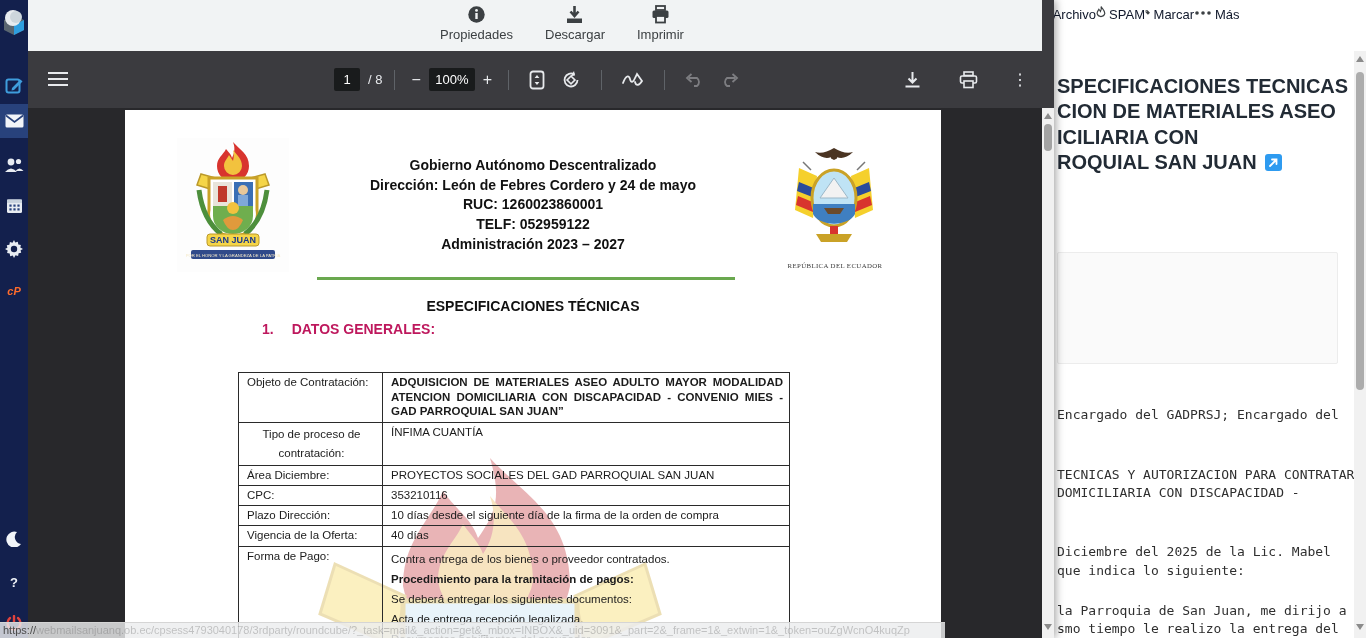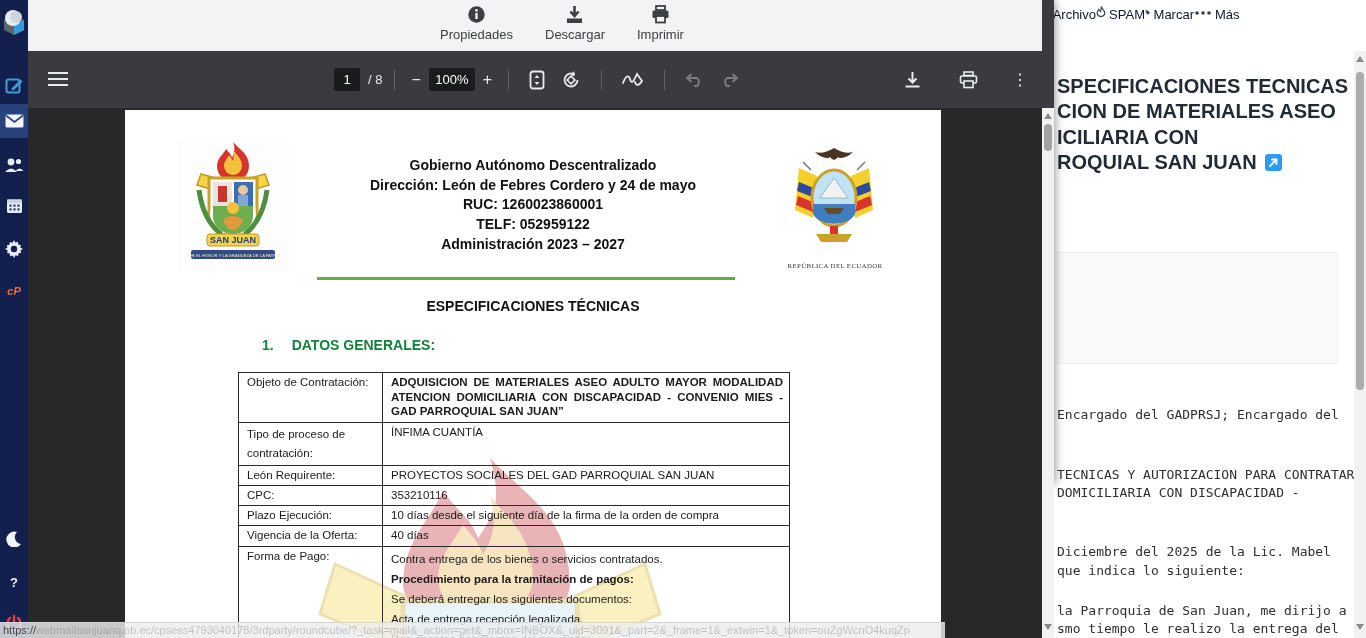--- a/index.html
+++ b/index.html
@@ -9,21 +9,21 @@
   
   #sidebar { position:absolute; left:0; top:0; width:28px; height:638px;
              background:#13204d; z-index:6; }
   .sb-item { position:absolute; left:0; width:28px; height:30px;
              display:flex; align-items:center; justify-content:center; }
   .sb-active { background:#28427c; }
   .sb-cp { color:#ff6c2c; font-weight:bold; font-style:italic; font-size:11px; }
   .sb-help { color:#eef2f7; font-weight:bold; font-size:13px; }
 
   
-  #preview { position:absolute; left:28px; top:0; width:1026px; height:484px;
+  #preview { position:absolute; left:28px; top:0; width:1026px; height:638px;
              z-index:5; box-shadow:2px 0 8px rgba(0,0,0,.35); }
   #pv-header { position:absolute; left:0; top:0; width:1026px; height:51px;
                background:#f1f3f4; }
   #pv-darkstrip { position:absolute; right:0; top:0; width:12px; height:51px;
                   background:#3b3b3f; }
   #pv-actions { position:absolute; left:408px; top:3px; display:flex; gap:24px; }
   .pv-btn { display:flex; flex-direction:column; align-items:center; gap:3px;
             color:#3c4043; font-size:13px; cursor:pointer; padding:2px 4px; }
   .pv-btn svg { display:block; }
 
@@ -51,22 +51,22 @@
               background:#fff; overflow:hidden; }
 
   
   #hdr-text { position:absolute; left:198px; top:46px; width:420px;
               text-align:center; font-weight:bold; font-size:14px;
               line-height:19.7px; color:#111; }
   #green-rule { position:absolute; left:192px; top:167px; width:418px; height:3px;
                 background:#6aa84f; }
   #doc-title { position:absolute; left:0; top:188px; width:816px;
                text-align:center; font-weight:bold; font-size:14px; color:#111; }
-  #sec-head { position:absolute; left:137px; top:227px; font-weight:bold;
-              font-size:14px; color:#15803d; }
+  #sec-head { position:absolute; left:137px; top:211px; font-weight:bold;
+              font-size:14px; color:#be185d; }
   #sec-head span { margin-right:18px; }
 
   #spec-table { position:absolute; left:113px; top:262px; width:552px;
                 border-collapse:collapse; font-size:11.5px; color:#1b1b1b;
                 table-layout:fixed; }
   #spec-table td { border:1px solid #2a2a2a; vertical-align:top;
                    padding:2px 6px 2px 8px; line-height:14.5px;
                    background:transparent; }
   #spec-table .lbl { width:144px;margin-top:36px; }
   tr.heavy td { border:2px solid #0e0e0e; }
@@ -425,43 +425,43 @@
         <span>1.</span><span>DATOS GENERALES:</span>
       </div>
 
       <table id="spec-table">
         <tbody>
             <tr class="heavy row-h1">
           <td class="lbl">Objeto de Contratación:</td>
           <td class="val-bold">ADQUISICION DE MATERIALES ASEO ADULTO MAYOR MODALIDAD ATENCION DOMICILIARIA CON DISCAPACIDAD - CONVENIO MIES - GAD PARROQUIAL SAN JUAN”</td>
         </tr>
         <tr class="row-h2">
-          <td class="lbl" style="line-height:19px;">Tipo de proceso de contratación:</td>
+          <td class="lbl" style="line-height:19px;text-align:center;">Tipo de proceso de contratación:</td>
           <td>ÍNFIMA CUANTÍA</td>
         </tr>
         <tr class="row-s">
-          <td class="lbl">León Requirente:</td>
+          <td class="lbl">Área Diciembre:</td>
           <td>PROYECTOS SOCIALES DEL GAD PARROQUIAL SAN JUAN</td>
         </tr>
         <tr class="row-s">
           <td class="lbl">CPC:</td>
           <td>353210116</td>
         </tr>
         <tr class="row-s">
-          <td class="lbl">Plazo Ejecución:</td>
+          <td class="lbl">Plazo Dirección:</td>
           <td>10 días desde el siguiente día de la firma de la orden de compra</td>
         </tr>
         <tr class="row-s6">
           <td class="lbl">Vigencia de la Oferta:</td>
           <td>40 días</td>
         </tr>
         <tr>
           <td class="lbl" style="height:200px;">Forma de Pago:</td>
           <td>
-            <div class="fp-line">Contra entrega de los bienes o servicios contratados.</div>
+            <div class="fp-line">Contra entrega de los bienes o proveedor contratados.</div>
             <div class="fp-line fp-bold">Procedimiento para la tramitación de pagos:</div>
             <div class="fp-line">Se deberá entregar los siguientes documentos:</div>
             <div class="fp-line">Acta de entrega recepción legalizada.</div>
             <div class="fp-line">Documentos habilitantes del proveedor</div>
           </td>
         </tr>
       </tbody>
         </table>
     </div>
   </div>

